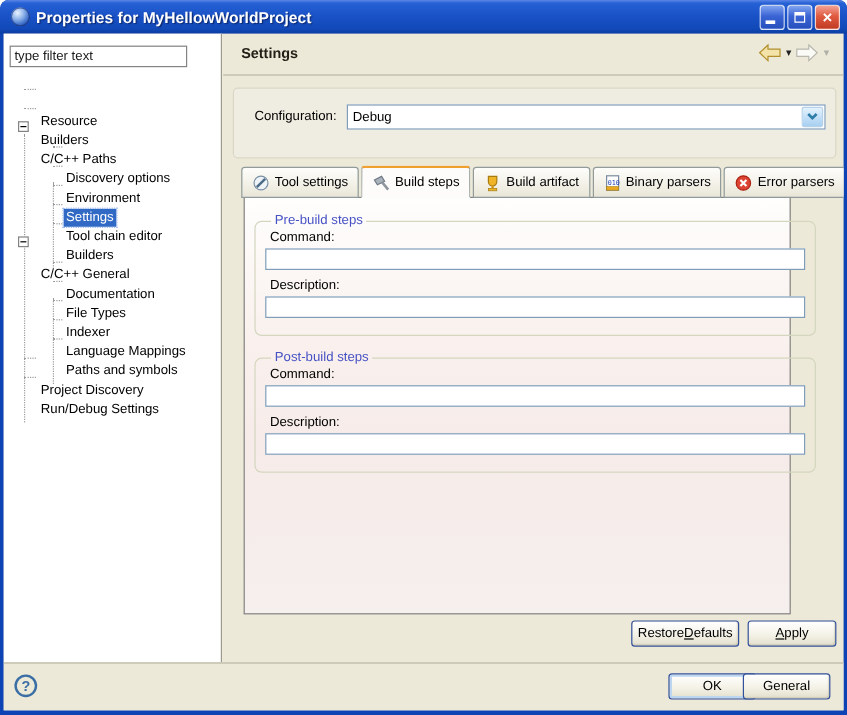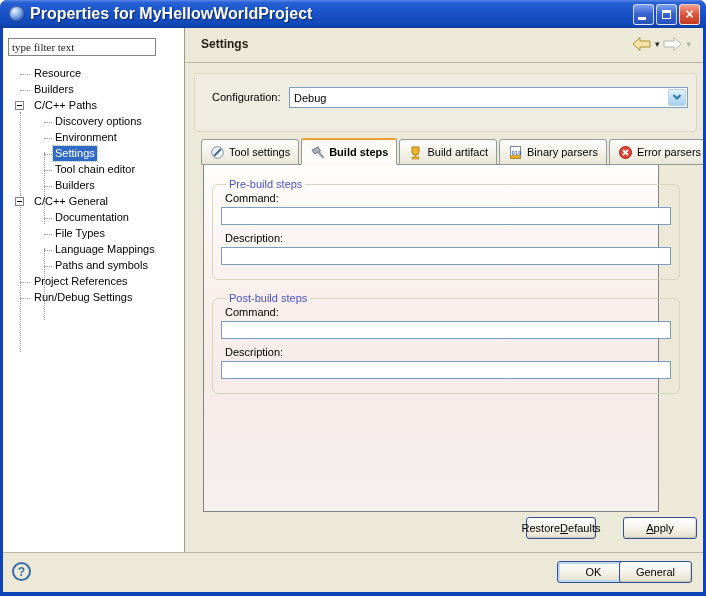--- a/index.html
+++ b/index.html
@@ -6,48 +6,48 @@
   html,body { background:#fff; font-family:"Liberation Sans", sans-serif; font-size:11px; color:#000; }
   #window { position:relative; width:706px; height:596px; background:#0d43b4; border-radius:7px 7px 0 0; overflow:hidden; }
 
   
   #titlebar { position:absolute; left:0; top:0; right:0; height:28px; border-radius:7px 7px 0 0;
     background:linear-gradient(180deg,#5a85e8 0%, #2560d4 10%, #1a53c8 45%, #1149b8 85%, #0c3da2 100%);
     display:flex; align-items:center; padding:0 6px; }
   .app-icon { width:16px; height:16px; border-radius:50%; margin:0 5px 0 3px;
     background:radial-gradient(circle at 35% 30%, #eaf4ff 0%, #8fb4ea 35%, #3a6cc8 65%, #12327e 100%);
     box-shadow:inset 0 0 0 1px rgba(20,40,110,.6); }
-  .title-text { color:#fff; font-weight:bold; font-size:16px; text-shadow:1px 1px 1px rgba(0,0,30,.5); flex:1; }
+  .title-text { color:#fff; font-weight:bold; font-size:13px; text-shadow:1px 1px 1px rgba(0,0,30,.5); flex:1; }
   .winbtn { width:21px; height:21px; border-radius:3px; margin-left:2px; border:1px solid rgba(255,255,255,.75);
     position:relative; display:flex; align-items:center; justify-content:center; }
   .winbtn.min, .winbtn.max { background:linear-gradient(180deg,#7fa3ef 0%, #3a63d4 45%, #2650bc 100%); }
   .winbtn.close { background:linear-gradient(180deg,#f3a092 0%, #e05a40 45%, #c03a22 100%); }
   .glyph-min { position:absolute; left:4px; bottom:4px; width:8px; height:3px; background:#fff; }
   .glyph-max { width:9px; height:9px; border:1px solid #fff; border-top:3px solid #fff; }
   .glyph-close { color:#fff; font-weight:bold; font-size:14px; line-height:1; }
 
   
   #client { position:absolute; left:3px; top:28px; right:3px; bottom:4px; background:#ECE9D8; overflow:hidden; }
 
   
   #sidebar { position:absolute; left:0; top:0; bottom:40px; width:182px; background:#fff; border-right:1px solid #9d9a8d; }
   #filter-box { position:absolute; left:5px; top:10px; width:148px; height:18px; border:1px solid #848284; background:#fff;
-    font-family:Liberation Serif, serif; font-size:11px; padding:1px 3px; color:#1a1a1a; }
+    font-family:Liberation Sans, sans-serif; font-size:11px; padding:1px 3px; color:#1a1a1a; }
   #tree { position:absolute; left:0; top:38px; right:0; }
   .guide { position:absolute; width:0; border-left:1px dotted #9a9a9a; }
   .g-root { left:17px; top:46px; height:240px; }
   .g-build { left:41px; top:86px; height:72px; }
   .g-general { left:41px; top:182px; height:72px; }
   .trow { position:relative; height:16px; line-height:15px; white-space:nowrap; cursor:default; }
   .trow .stub { position:absolute; top:8px; border-top:1px dotted #9a9a9a; }
   .trow.l0 .stub { left:17px; width:10px; }
   .trow.l1 .stub { left:41px; width:8px; }
   .trow.l0 .lbl { margin-left:29px; }
   .trow.l1 .lbl { margin-left:50px; }
-  .lbl { display:inline-block; padding:0 2px; color:#000; }
+  .lbl { display:inline-block; padding:0 2px; color:#000;margin-top:28px; }
   .trow.sel .lbl { background:#316AC5; color:#fff; outline:1px dotted #9ebef0; }
   .exp { position:absolute; left:12px; top:3px; width:9px; height:9px; border:1px solid #848284; background:#fff; }
   .exp::after { content:""; position:absolute; left:1px; top:3px; width:5px; height:1px; background:#000; }
 
   
   #main { position:absolute; left:183px; top:0; right:0; bottom:40px; }
   #page-title { position:absolute; left:15px; top:9px; font-size:12px; font-weight:bold; color:#211e16; }
   #nav-arrows { position:absolute; right:12px; top:8px; display:flex; align-items:center; gap:3px; }
   .tri { font-size:9px; line-height:1; }
   .tri.dark { color:#222; } .tri.dim { color:#b0b0a8; }
@@ -62,42 +62,42 @@
   .combo-btn { width:18px; height:17px; margin:1px; border-radius:2px;
     background:linear-gradient(180deg,#e4f2fd 0%, #c4e0f8 50%, #a8d0f0 100%);
     border:1px solid #b5d2ea; display:flex; align-items:center; justify-content:center; }
 
   
   #tabs { position:absolute; left:15px; top:113px; height:24px; display:flex; align-items:flex-end; z-index:3; }
   .tab { display:inline-flex; align-items:center; gap:4px; padding:12px 8px; height:20px; margin-right:2px;
     border:1px solid #919B9C; border-radius:3px 3px 0 0;
     background:linear-gradient(180deg,#fdfdfb 0%, #f2f0e6 60%, #e9e6d8 100%); cursor:default; white-space:nowrap;text-align:right; }
   .tab.active { height:24px; background:#fdfcfa; border-bottom:1px solid #fdfcfa;
-    border-top:2px solid #F0A030; font-weight:bold; }
+    border-top:2px solid #F0A030; font-weight:normal; }
   .tab svg { display:block; }
 
   
   #tab-panel { position:absolute; left:17px; top:136px; width:456px; height:348px; border:1px solid #848284;
     background:linear-gradient(180deg,#fefefd 0%, #faf2ef 30%, #f6ebe9 60%, #f5efed 100%); z-index:2; }
   fieldset { position:absolute; left:8px; width:468px; height:102px; border:1px solid #d4d6be; border-radius:6px; padding:0 8px; }
   #fs-pre { top:13px; } #fs-post { top:127px; }
   legend { color:#4752c4; padding:0 3px; margin-left:5px; font-size:11px; }
   .fld-label { display:block; margin:2px 0 3px 4px; }
   .fld-input { display:block; width:100%; height:18px; border:1px solid #7F9DB9; background:#fff;
     font-family:"Liberation Sans", sans-serif; font-size:11px; padding:0 3px; }
   .fld-label + .fld-input { margin-bottom:7px; }
 
   
   .xp-btn { position:absolute; height:22px; border:1px solid #33519b; border-radius:3px; color:#000;
     background:linear-gradient(180deg,#ffffff 0%, #f4f2e7 55%, #e7e3d3 90%, #ded9c6 100%);
     font-family:"Liberation Sans", sans-serif; font-size:11px; display:flex; align-items:center; justify-content:center;
     box-shadow:inset -1px -1px 1px rgba(170,160,130,.35); cursor:default; }
   .xp-btn.default { box-shadow:inset 0 0 0 2px #bcd6f2; }
   .accel { text-decoration:underline; }
-  #btn-restore { left:340px; top:489px; width:70px; }
+  #btn-restore { left:340px; top:489px; width:90px; }
   #btn-apply { left:437px; top:489px; width:74px; }
 
   
   #bottombar { position:absolute; left:0; right:0; bottom:0; height:40px; background:#ECE9D8; border-top:1px solid #b9b6a4; }
   #help-btn { position:absolute; left:9px; top:9px; width:19px; height:19px; border:2px solid #3A6EA5; border-radius:50%;
     color:#3A6EA5; font-weight:bold; font-size:12px; display:flex; align-items:center; justify-content:center; background:transparent; }
   #btn-ok { left:533px; top:8px; width:73px;margin-left:21px; }
   #btn-cancel { left:616px; top:8px; width:73px; }
 </style>
 </head>
@@ -132,23 +132,24 @@
         <div class="trow l0"><i class="stub"></i><span class="lbl">Builders</span></div>
         <div class="trow l0"><span class="exp"></span><span class="lbl">C/C++ Paths</span></div>
         <div class="trow l1"><i class="stub"></i><span class="lbl">Discovery options</span></div>
         <div class="trow l1"><i class="stub"></i><span class="lbl">Environment</span></div>
         <div class="trow l1 sel"><i class="stub"></i><span class="lbl">Settings</span></div>
         <div class="trow l1"><i class="stub"></i><span class="lbl">Tool chain editor</span></div>
         <div class="trow l1"><i class="stub"></i><span class="lbl">Builders</span></div>
         <div class="trow l0"><span class="exp"></span><span class="lbl">C/C++ General</span></div>
         <div class="trow l1"><i class="stub"></i><span class="lbl">Documentation</span></div>
         <div class="trow l1"><i class="stub"></i><span class="lbl">File Types</span></div>
+        <div class="trow l1"><i class="stub"></i><span class="lbl">Indexer</span></div>
         <div class="trow l1"><i class="stub"></i><span class="lbl">Language Mappings</span></div>
         <div class="trow l1"><i class="stub"></i><span class="lbl">Paths and symbols</span></div>
-        <div class="trow l0"><i class="stub"></i><span class="lbl">Project References</span></div>
+        <div class="trow l0"><i class="stub"></i><span class="lbl">Project Discovery</span></div>
         <div class="trow l0"><i class="stub"></i><span class="lbl">Run/Debug Settings</span></div>
       </div>
     </div>
 
     <div id="main">
       <div id="page-title">Settings</div>
       <div id="nav-arrows">
         <svg width="21" height="16">
             <path d="M2 8 L9 1.5 L9 5 L19 5 L19 11 L9 11 L9 14.5 Z" fill="#f3e3a8" stroke="#b28f2c"></path>
           </svg>

